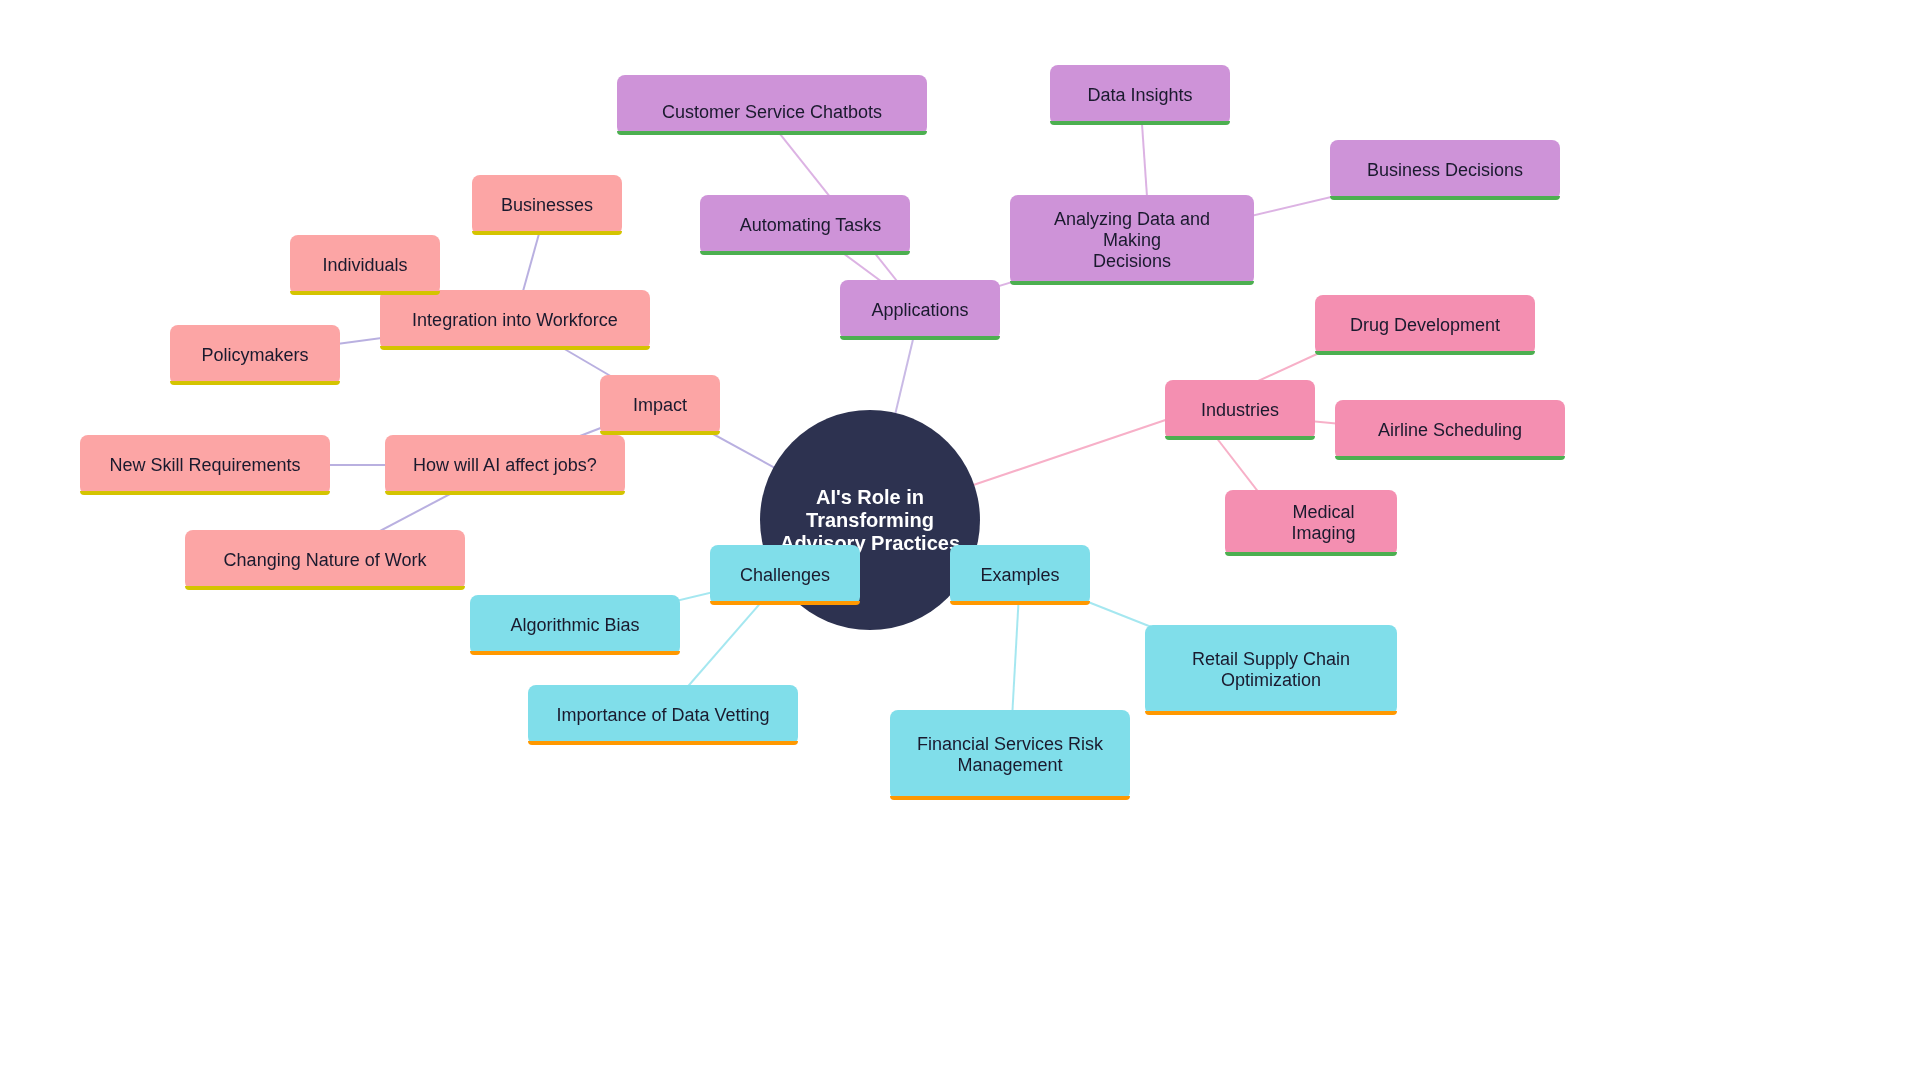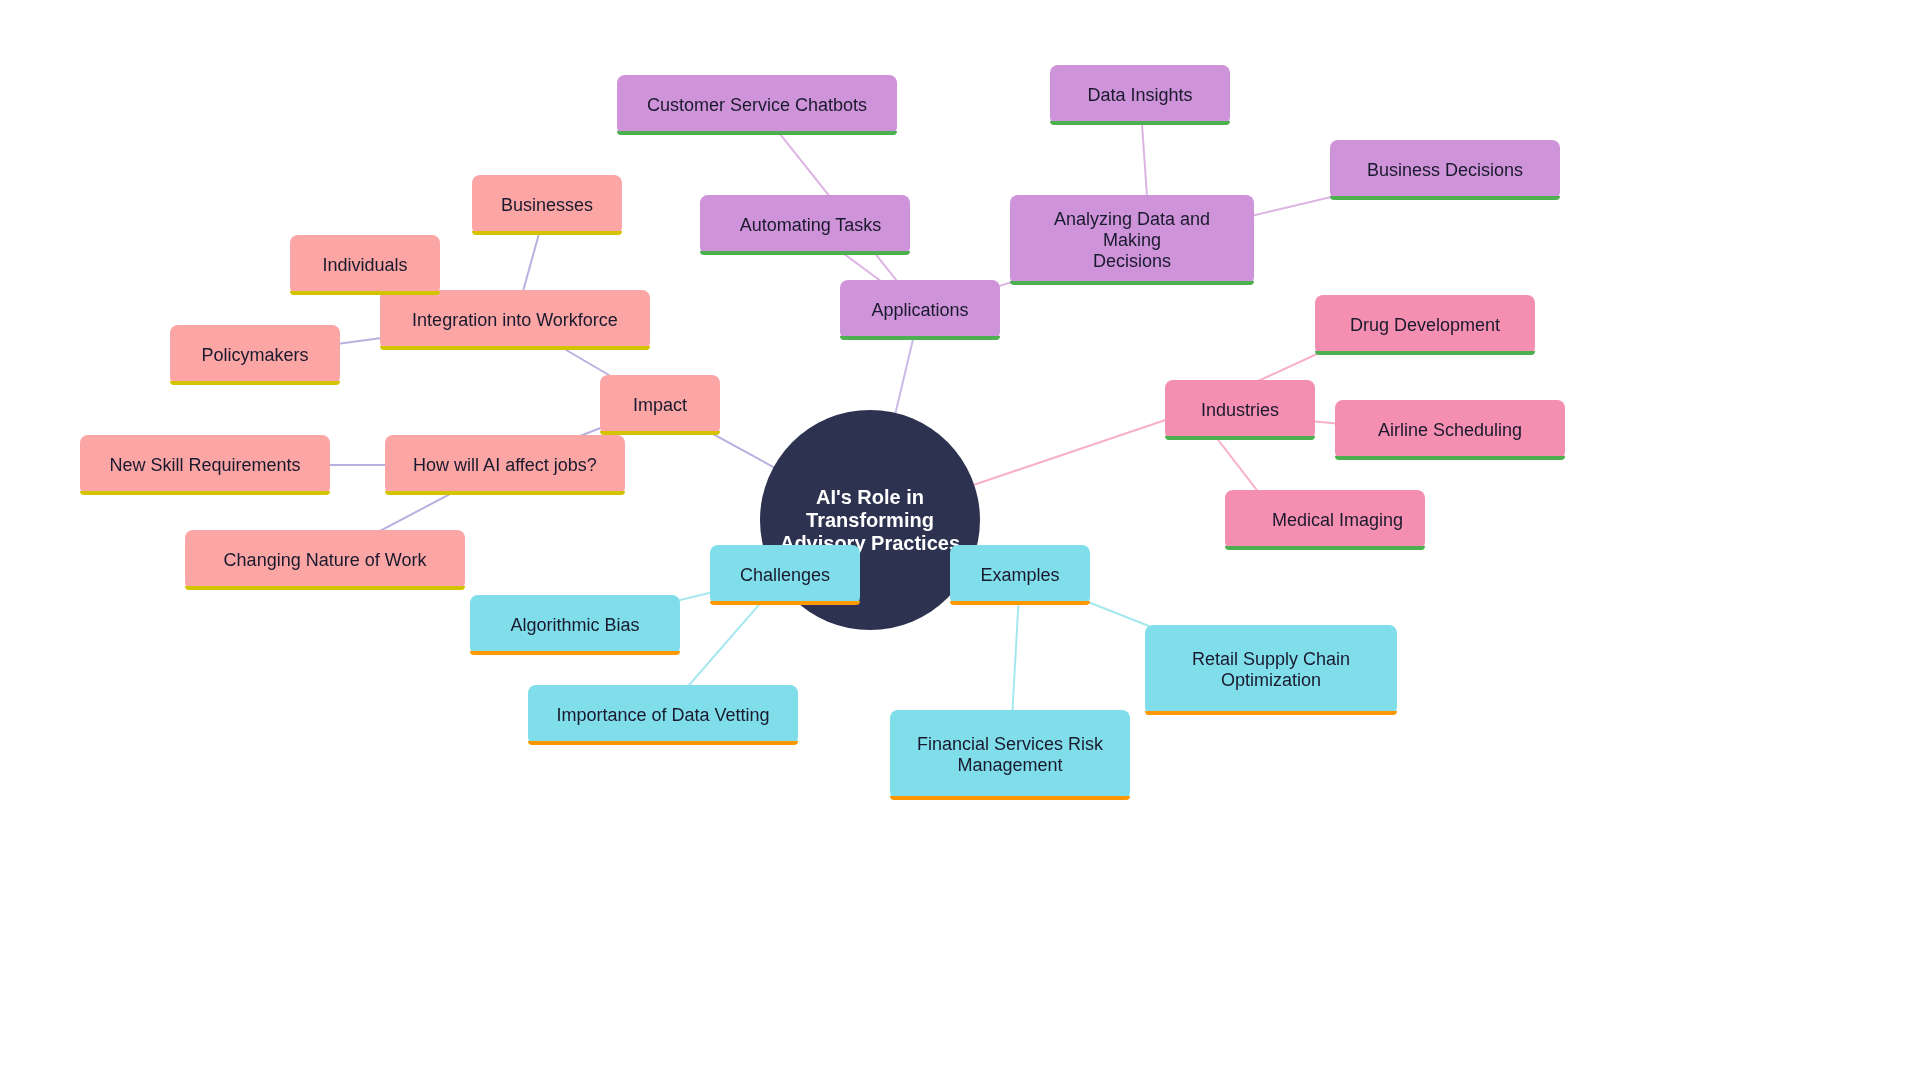--- a/index.html
+++ b/index.html
@@ -115,34 +115,34 @@
 <div class="node node-center" id="node-center" style="left: 760px; top: 410px;">
   <span style="white-space: pre-line;">AI's Role in Transforming
 Advisory Practices</span>
 </div>
 
 <div class="node node-lavender" id="node-applications" style="left: 840px; top: 280px; width: 160px; min-height: 60px; white-space: pre-line;"><span>Applications</span></div>
 <div class="node node-purple" id="node-impact" style="left: 600px; top: 375px; width: 120px; min-height: 60px; white-space: pre-line;"><span>Impact</span></div>
 <div class="node node-teal" id="node-challenges" style="left: 710px; top: 545px; width: 150px; min-height: 60px; white-space: pre-line;"><span>Challenges</span></div>
 <div class="node node-teal" id="node-examples" style="left: 950px; top: 545px; width: 140px; min-height: 60px; white-space: pre-line;"><span>Examples</span></div>
 <div class="node node-pink" id="node-industries" style="left: 1120px; top: 380px; width: 150px; min-height: 60px; white-space: pre-line;"><span>Industries</span></div>
-<div class="node node-lavender" id="node-customer_service" style="left: 617px; top: 75px; width: 280px; min-height: 60px; white-space: pre-line;"><span>Customer Service Chatbots</span></div>
+<div class="node node-lavender" id="node-customer_service" style="left: 617px; top: 75px; width: 310px; min-height: 60px; white-space: pre-line; align-items: flex-end;"><span>Customer Service Chatbots</span></div>
 <div class="node node-lavender" id="node-automating_tasks" style="left: 700px; top: 195px; width: 210px; min-height: 60px; white-space: pre-line; padding-left: 29px;"><span>Automating Tasks</span></div>
 <div class="node node-lavender" id="node-analyzing_data" style="left: 1010px; top: 195px; width: 244px; min-height: 90px; white-space: pre-line; text-align: center;"><span>Analyzing Data and Making
 Decisions</span></div>
 <div class="node node-lavender" id="node-data_insights" style="left: 1050px; top: 65px; width: 180px; min-height: 60px; white-space: pre-line;"><span>Data Insights</span></div>
 <div class="node node-lavender" id="node-business_decisions" style="left: 1330px; top: 140px; width: 230px; min-height: 60px; white-space: pre-line;"><span>Business Decisions</span></div>
 <div class="node node-purple" id="node-how_will_ai" style="left: 385px; top: 435px; width: 240px; min-height: 60px; white-space: pre-line;"><span>How will AI affect jobs?</span></div>
 <div class="node node-purple" id="node-integration" style="left: 380px; top: 290px; width: 270px; min-height: 60px; white-space: pre-line;"><span>Integration into Workforce</span></div>
 <div class="node node-purple" id="node-businesses" style="left: 472px; top: 175px; width: 150px; min-height: 60px; white-space: pre-line;"><span>Businesses</span></div>
 <div class="node node-purple" id="node-individuals" style="left: 290px; top: 235px; width: 150px; min-height: 60px; white-space: pre-line;"><span>Individuals</span></div>
 <div class="node node-purple" id="node-policymakers" style="left: 170px; top: 325px; width: 170px; min-height: 60px; white-space: pre-line;"><span>Policymakers</span></div>
 <div class="node node-purple" id="node-new_skill" style="left: 80px; top: 435px; width: 250px; min-height: 60px; white-space: pre-line;"><span>New Skill Requirements</span></div>
 <div class="node node-purple" id="node-changing_nature" style="left: 185px; top: 530px; width: 280px; min-height: 60px; white-space: pre-line;"><span>Changing Nature of Work</span></div>
 <div class="node node-teal" id="node-algorithmic_bias" style="left: 470px; top: 595px; width: 210px; min-height: 60px; white-space: pre-line;"><span>Algorithmic Bias</span></div>
 <div class="node node-teal" id="node-data_vetting" style="left: 528px; top: 685px; width: 270px; min-height: 60px; white-space: pre-line;"><span>Importance of Data Vetting</span></div>
 <div class="node node-teal" id="node-financial" style="left: 890px; top: 710px; width: 240px; min-height: 90px; white-space: pre-line;"><span>Financial Services Risk
 Management</span></div>
 <div class="node node-teal" id="node-retail" style="left: 1145px; top: 625px; width: 252px; min-height: 90px; white-space: pre-line;"><span>Retail Supply Chain
 Optimization</span></div>
 <div class="node node-pink" id="node-drug_dev" style="left: 1270px; top: 295px; width: 220px; min-height: 60px; white-space: pre-line;"><span>Drug Development</span></div>
 <div class="node node-pink" id="node-airline" style="left: 1290px; top: 400px; width: 230px; min-height: 60px; white-space: pre-line;"><span>Airline Scheduling</span></div>
-<div class="node node-pink" id="node-medical_imaging" style="left: 1180px; top: 490px; width: 200px; min-height: 60px; white-space: pre-line; padding-left: 43px;"><span>Medical Imaging</span></div>
+<div class="node node-pink" id="node-medical_imaging" style="left: 1180px; top: 490px; width: 172px; min-height: 60px; white-space: pre-line; padding-left: 43px;"><span>Medical Imaging</span></div>
 
 </body></html>

